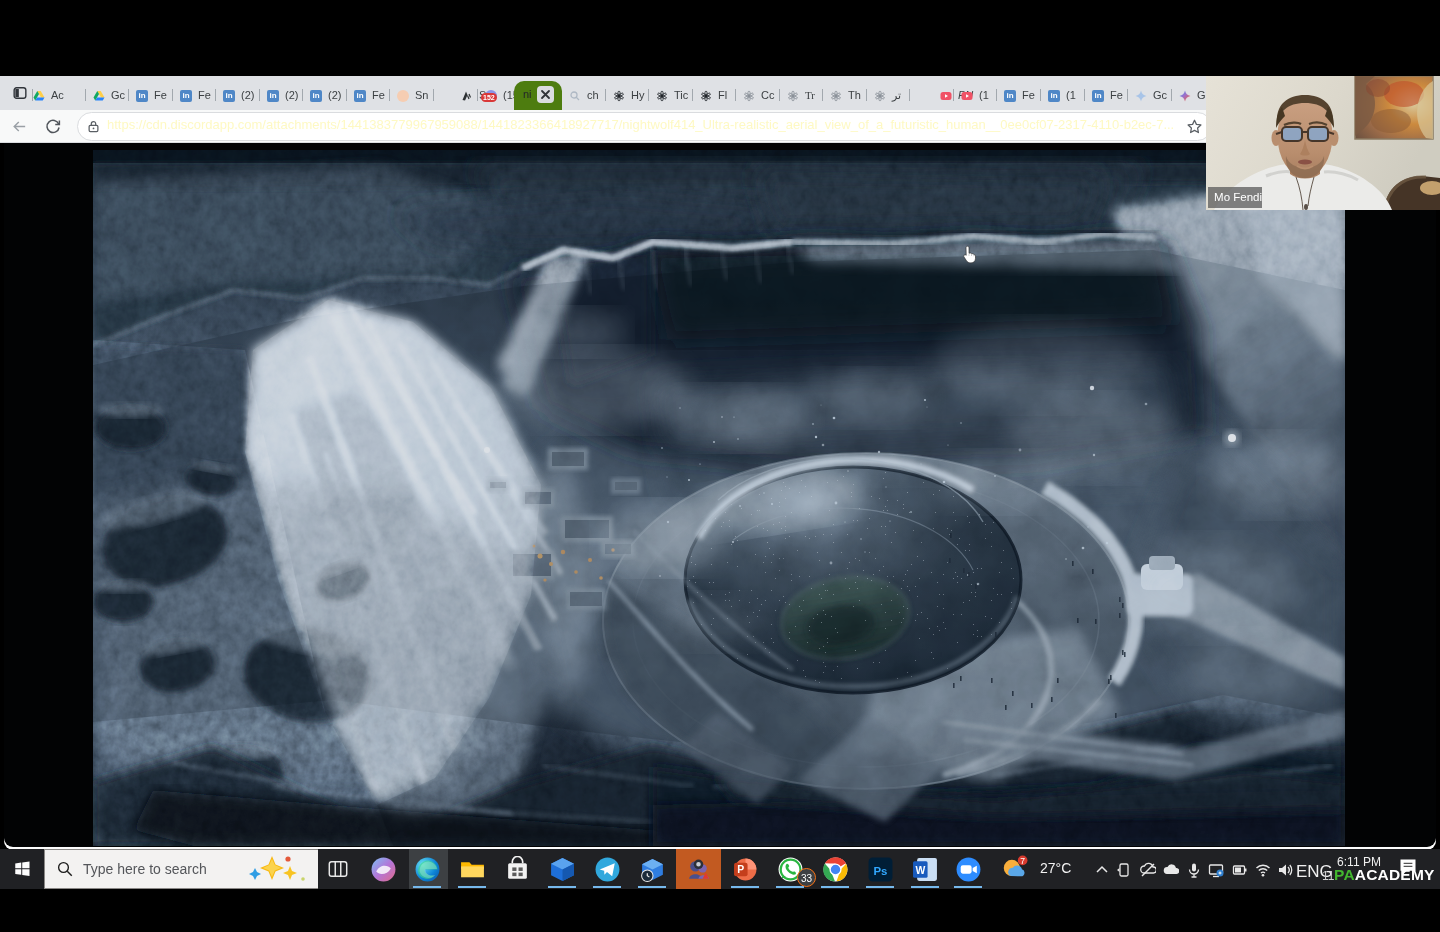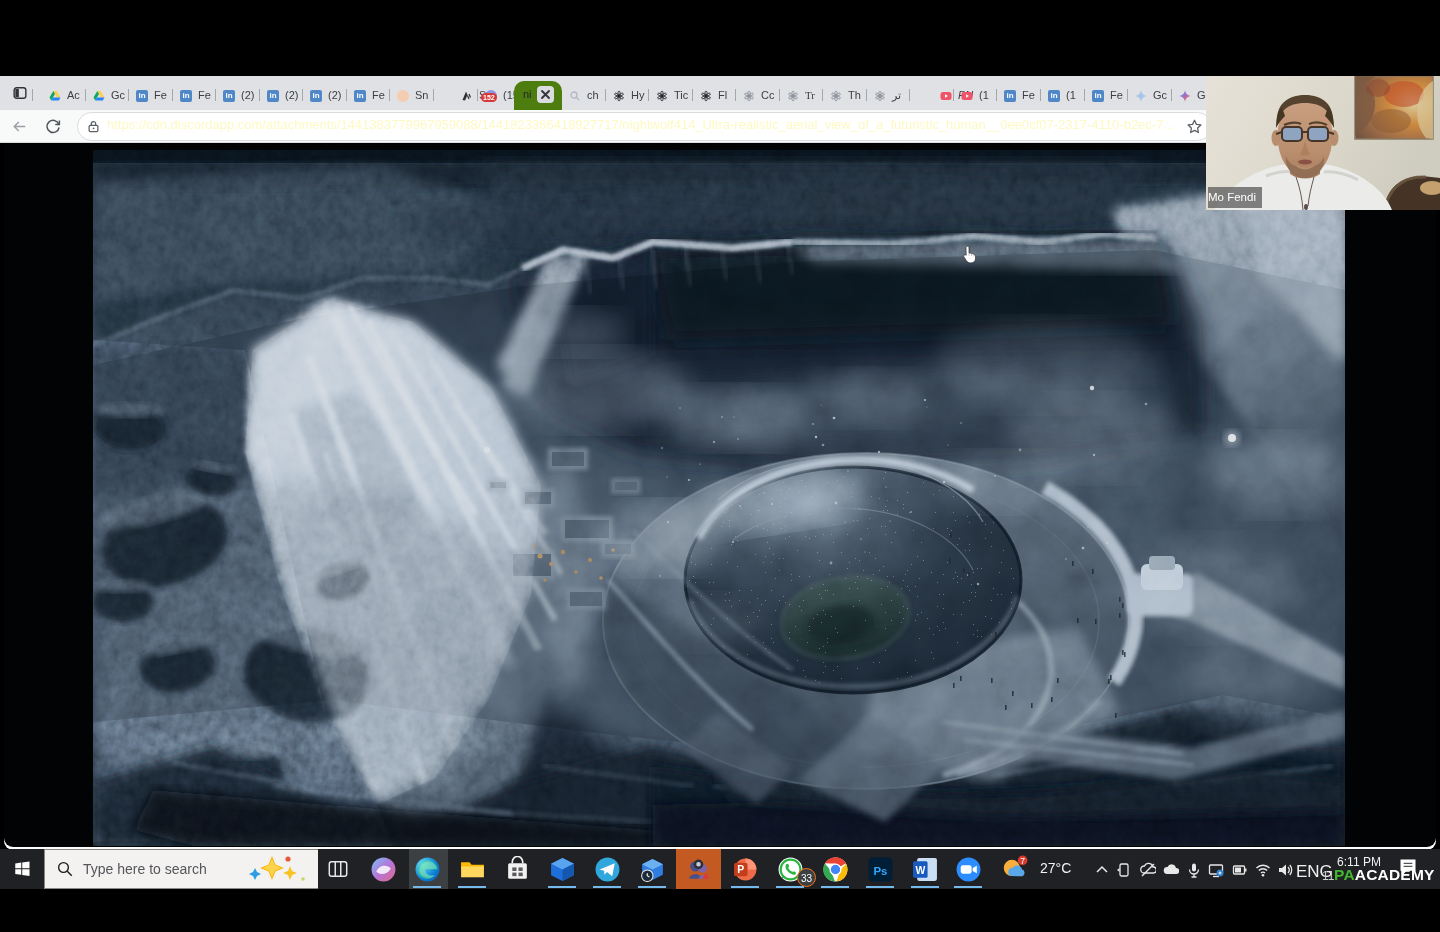--- a/index.html
+++ b/index.html
@@ -28,32 +28,32 @@
     border-radius:0 0 9px 9px; }
   
   #taskbar { left:0; top:849px; width:1440px; height:40px; background:#202124; }
   #searchbox { position:absolute; left:44px; top:849px; width:274px; height:40px;
     background:#f3f2f1; border:1px solid #8a8886; border-right:none; }
   .uline { position:absolute; top:886px; height:2px; background:#76b9ed; }
   
   #webcam { left:1206px; top:76px; width:234px; height:134px; background:#ddd9cd; overflow:hidden; }
   #namebadge { position:absolute; left:2px; top:111px; width:54px; height:21px;
     background:rgba(90,90,90,0.75); color:#fff; font-size:11.5px; line-height:21px;
-    text-align:left; }
+    text-align:right; }
 </style>
 </head>
 <body>
 
 <div class="abs" id="tabstrip"></div>
 <svg class="abs" style="left:13px;top:86px;" width="14" height="14" viewBox="0 0 24 24">
     <rect x="2" y="3" width="20" height="18" rx="4" fill="none" stroke="#30343a" stroke-width="2.4"></rect>
     <rect x="4" y="5" width="6" height="14" fill="#30343a"></rect>
   </svg>
 <div class="sep" style="left:32px;"></div>
-<div class="tab" style="left:41px;width:44px;">
+<div class="tab" style="left:25px;width:44px;">
     <svg class="fav" viewBox="0 0 24 24">
       <path d="M8.5 2 L15.5 2 L23 15 L16 15 Z" fill="#ffcf48"></path>
       <path d="M8.5 2 L1 15 L4.5 21 L12 8 Z" fill="#11a861"></path>
       <path d="M4.5 21 L8 15 L23 15 L19.5 21 Z" fill="#2684fc"></path>
     </svg>
     <span class="txt">Ac</span>
   </div>
 <div class="sep" style="left:85px;"></div>
 <div class="tab" style="left:85px;width:44px;">
     <svg class="fav" viewBox="0 0 24 24">

